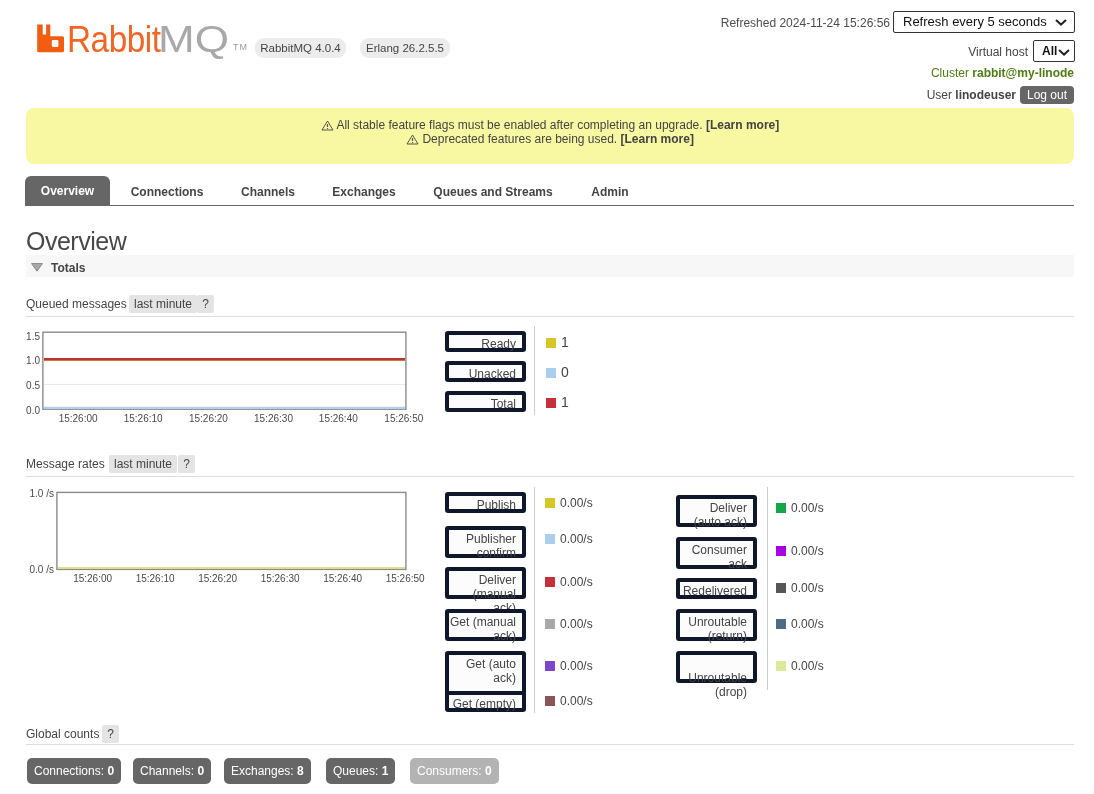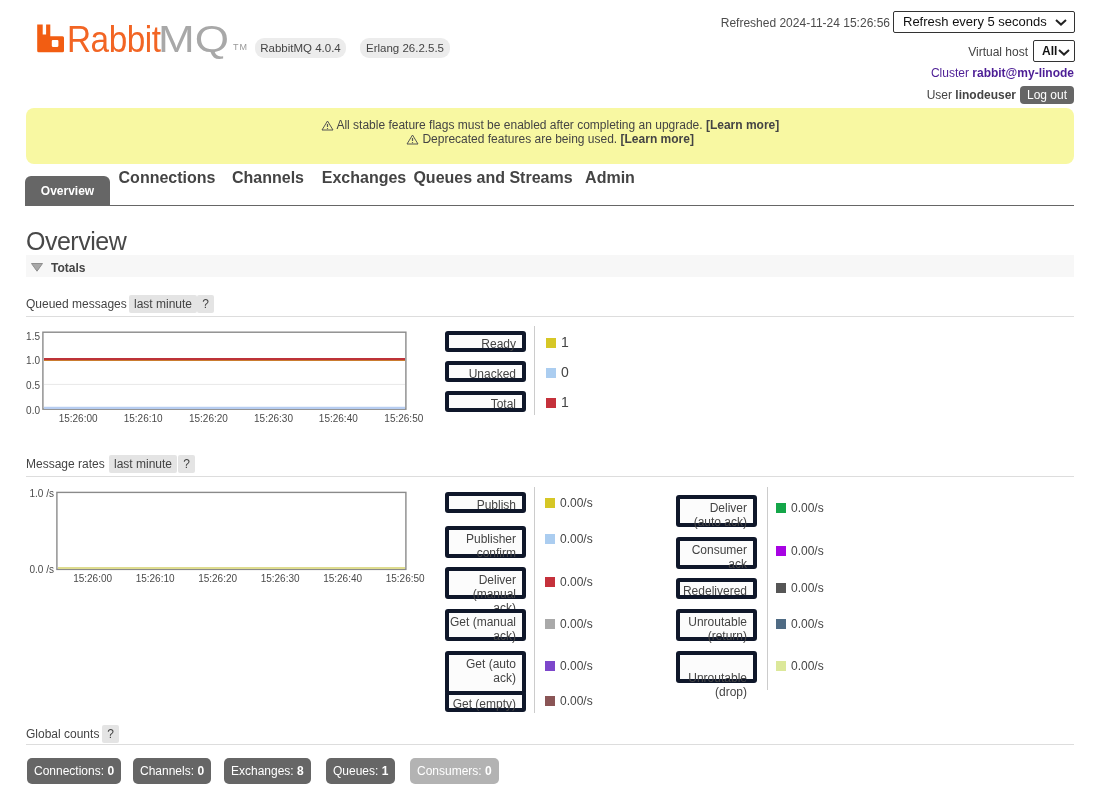--- a/index.html
+++ b/index.html
@@ -6,21 +6,21 @@
 body { font-family:"Liberation Sans", sans-serif; background:#fff; }
 .page { position:relative; width:1094px; height:794px; background:#fff; overflow:hidden; color:#444; font-size:12px; }
 .abs { position:absolute; }
 .badge { position:absolute; height:20px; background:#ececec; border-radius:9px; color:#444; font-size:12px; line-height:20px; text-align:center; }
 .selbox { position:absolute; background:#fff; border:1px solid #333; border-radius:2px; color:#111; font-size:13px; }
 .minibox { display:inline-block; background:#e4e4e4; border-radius:2px; color:#444; padding:0 5px; height:18px; line-height:18px; }
 .lbox { position:absolute; width:81px; background:#fcfcfc; border:4px solid #0f172a; border-radius:3px; color:#444; font-size:12px; text-align:right; padding-right:6px; }
 .sq { position:absolute; width:10px; height:10px; }
 .val { position:absolute; font-size:12px; color:#444; }
 .gbtn { position:absolute; height:26px; background:#666; border-radius:5px; color:#fff; font-size:12px; line-height:26px; padding:0 7px;text-align:center; }
-.tab { position:absolute; top:171px; line-height:14px; font-weight:bold; font-size:16px; color:#444; transform:translateX(-50%); }
+.tab { position:absolute; top:185px; line-height:14px; font-weight:bold; font-size:12px; color:#444; transform:translateX(-50%); }
 </style>
 </head>
 <body>
 <div class="page">
 
   <svg class="abs" style="left:37px;top:23.8px" width="27" height="28.8" viewBox="0 0 27 27.3" preserveAspectRatio="none">
     <path fill="#f25d12" d="M0.2,0.5 h5.5 v9.4 h3.4 v-9.4 h4.2 v11 h12.2 a1.5,1.5 0 0 1 1.5,1.5 v12.4 a1.5,1.5 0 0 1 -1.5,1.5 h-23.8 a1.5,1.5 0 0 1 -1.5,-1.5 z"></path>
     <rect fill="#fff" x="14.8" y="15.1" width="6.6" height="6.6" rx="1"></rect>
   </svg>
   <div class="abs" style="left:67px;top:20px;font-size:37px;line-height:40px;color:#f26524;transform:scaleX(0.9);transform-origin:0 0;white-space:nowrap;letter-spacing:-0.5px">Rabbit</div>
@@ -35,21 +35,21 @@
     <svg style="position:absolute;right:7px;top:7px" width="12" height="7" viewBox="0 0 12 7">
         <path d="M1,1 L6,5.6 L11,1" fill="none" stroke="#222" stroke-width="2"></path>
       </svg>
   </div>
   <div class="abs" style="right:66px;top:45px;font-size:12px;color:#444">Virtual host</div>
   <div class="selbox" style="left:1033px;top:40px;width:42px;height:22px;line-height:20px;padding-left:8px;font-weight:bold;font-size:12px">All
     <svg style="position:absolute;right:4px;top:8px" width="12" height="7" viewBox="0 0 12 7">
         <path d="M1,1 L6,5.6 L11,1" fill="none" stroke="#222" stroke-width="2"></path>
       </svg>
   </div>
-  <div class="abs" style="right:20px;top:66px;font-size:12px;color:#4c1d95">Cluster <b>rabbit@my-linode</b></div>
+  <div class="abs" style="right:20px;top:66px;font-size:12px;color:#4d7c0f">Cluster <b>rabbit@my-linode</b></div>
   <div class="abs" style="right:78px;top:88px;font-size:12px;color:#444">User <b>linodeuser</b></div>
   <div class="abs" style="left:1020px;top:86px;width:54px;height:18px;background:#666;border-radius:4px;color:#fff;font-size:12px;line-height:18px;text-align:center">Log out</div>
 
   <div class="abs" style="left:26px;top:108px;width:1048px;height:56px;background:#f8f8a2;border-radius:8px;text-align:center;font-size:12px;color:#444;padding-top:10px;line-height:14px">
     <div><svg width="13" height="11" viewBox="0 0 13 11" style="vertical-align:-2px">
           <path d="M6.5,1 L12,10 H1 Z" fill="none" stroke="#555" stroke-width="1"></path>
           <line x1="6.5" y1="4" x2="6.5" y2="7" stroke="#555" stroke-width="1.2"></line>
           <circle cx="6.5" cy="8.6" r="0.7" fill="#555"></circle>
         </svg> All stable feature flags must be enabled after completing an upgrade. <b>[Learn more]</b></div>
     <div><svg width="13" height="11" viewBox="0 0 13 11" style="vertical-align:-2px">

